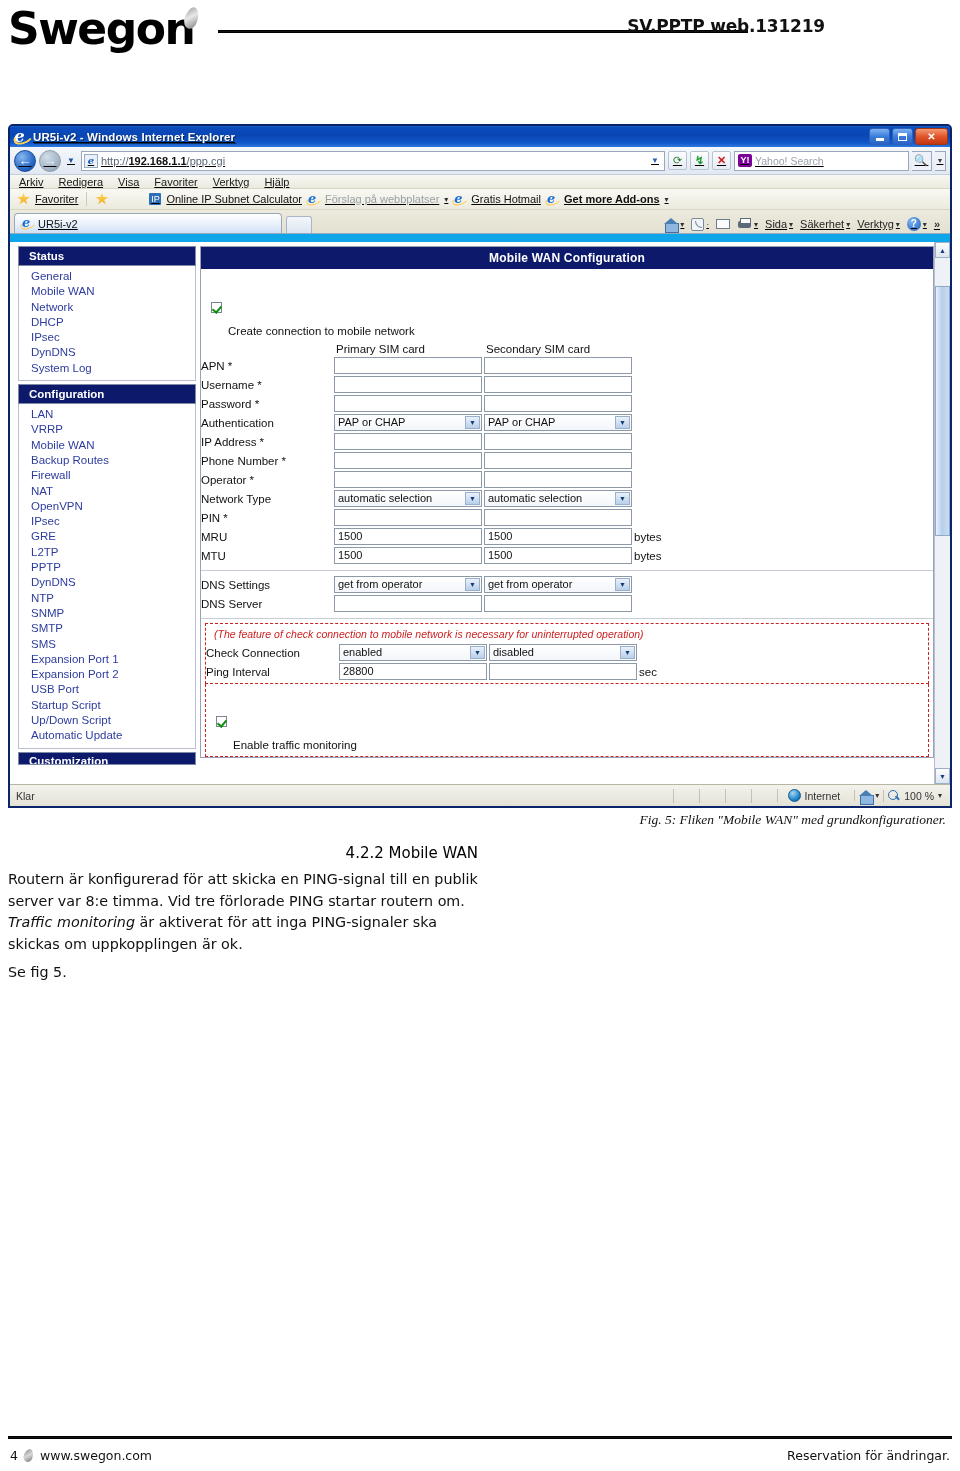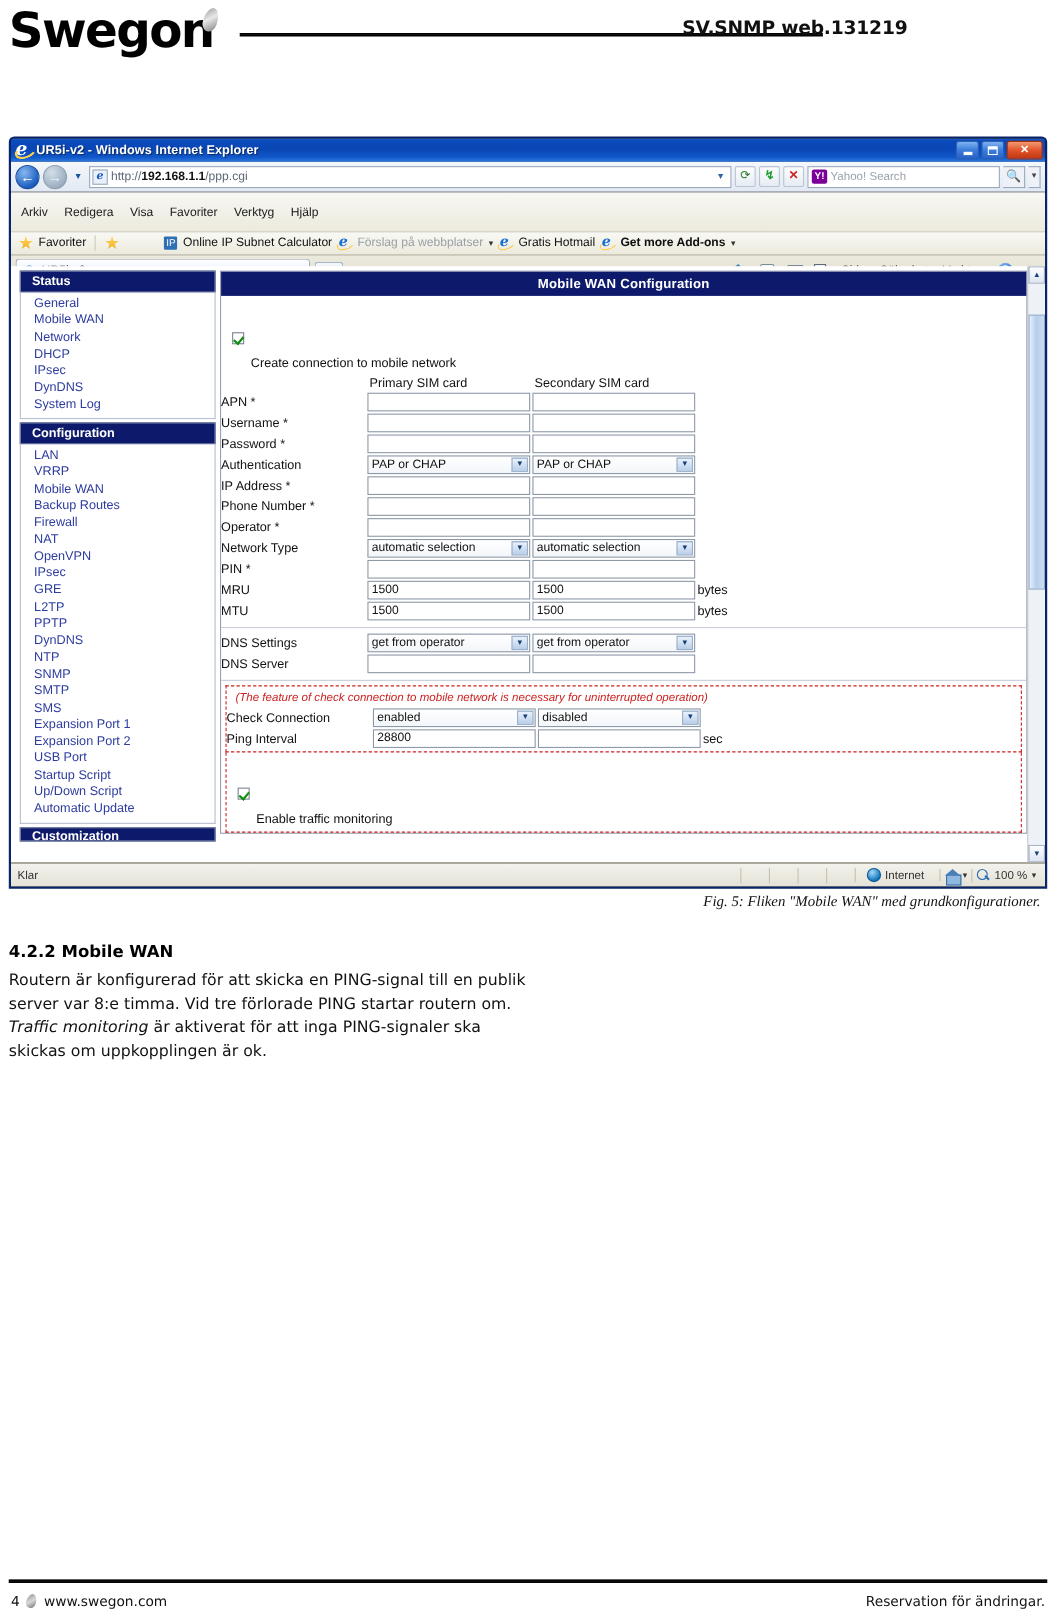--- a/index.html
+++ b/index.html
@@ -34,22 +34,23 @@
     position:absolute; right:10px; top:16px;
     font-family:"DejaVu Sans", sans-serif;
     font-weight:bold; font-size:17px; color:#111;
     letter-spacing:-0.2px;
   }
 
   
   .browser {
     position:absolute; left:8px; top:124px; width:944px; height:684px;
     border:2px solid #0a246a; border-radius:5px 5px 0 0;
-    background:#404040;
+    background:#0ea5e9;
     overflow:hidden;
+    text-decoration:underline;
   }
   .title-bar {
     height:21px;
     background:linear-gradient(180deg,#1d62c9 0%,#0a4bbd 8%,#0a46b4 45%,#1057c9 80%,#2f79de 100%);
     display:flex; align-items:center; padding:0 2px 0 4px;
     position:relative;
   }
   .ie-logo {
     width:15px; height:15px; flex:none; position:relative; margin-right:4px;
   }
@@ -134,21 +135,21 @@
   .mag {
     width:20px; height:20px; border:1px solid #9aa8bb; border-left:none; background:#eef2f8;
     display:flex; align-items:center; justify-content:center; color:#2a5ea8; font-size:11px;
   }
   .mag-caret { width:11px; height:20px; border:1px solid #9aa8bb; border-left:none;
     background:#eef2f8; display:flex; align-items:center; justify-content:center;
     color:#444; font-size:7px; }
 
   
   .menu-row {
-    height:36px; background:linear-gradient(180deg,#f7f8f3 0%,#eceade 100%);
+    height:14px; background:linear-gradient(180deg,#f7f8f3 0%,#eceade 100%);
     display:flex; align-items:center; gap:15px; padding:0 9px;
     border-bottom:1px solid #d9d5c4;
   }
   .menu-item { font-size:11px; color:#1a1a1a; }
 
   
   .fav-row {
     height:21px; background:linear-gradient(180deg,#f9f9f4 0%,#ecead d 100%);
     background:linear-gradient(180deg,#f9f9f4 0%,#eceadd 100%);
     display:flex; align-items:center; gap:5px; padding:0 7px;
@@ -363,21 +364,21 @@
   .fig-caption {
     position:absolute; right:14px; top:812px;
     font-family:"Liberation Serif", serif; font-style:italic;
     font-size:13.5px; color:#111;
   }
 
   
   .body-block { position:absolute; left:8px; top:840px; width:470px; }
   .h-sub {
     font-family:"DejaVu Sans", sans-serif;
-    font-weight:bold; font-size:15px; color:#000; margin:16px 0 7px 0;
+    font-weight:normal; font-size:15px; color:#000; margin:4px 0 7px 0;text-align:right;
   }
   .para {
     font-family:"DejaVu Sans", sans-serif;
     font-size:14.3px; line-height:21.5px; color:#111; margin:0;
   }
   .para em { font-style:italic; }
   .para2 { margin-top:7px; }
 
   
   .footer-rule {
@@ -402,21 +403,21 @@
 <body>
 
 <div class="page-header">
   <div class="logo-wrap">
     <div class="logo-text" style="position:relative;">
       <span>Swegon</span>
       <span class="logo-dot"></span>
     </div>
   </div>
   <div class="header-rule"></div>
-  <div class="doc-code">SV.SNMP web.131219</div>
+  <div class="doc-code">SV.PPTP web.131219</div>
 </div>
 
 <div class="browser">
 
   <div class="title-bar">
     <span class="ie-logo"></span>
     <span class="title-text">UR5i-v2 - Windows Internet Explorer</span>
     <div class="win-btns">
       <div class="win-btn">
           <span class="glyph-min"></span>
@@ -823,20 +824,21 @@
     </div>
   </div>
 
 </div>
 
 <div class="fig-caption">Fig. 5: Fliken "Mobile WAN" med grundkonfigurationer.</div>
 
 <div class="body-block">
   <h2 class="h-sub">4.2.2 Mobile WAN</h2>
   <p class="para"><span>Routern är konfigurerad för att skicka en PING-signal till en publik server var 8:e timma. Vid tre förlorade PING startar routern om. </span><em>Traffic monitoring</em><span> är aktiverat för att inga PING-signaler ska skickas om uppkopplingen är ok.</span></p>
+  <p class="para para2">Se fig 5.</p>
 </div>
 
 <div class="footer-rule"></div>
 <div class="footer">
   <span class="pg-no">4</span>
   <span class="leaf"></span>
   <span>www.swegon.com</span>
   <span class="footer-right">Reservation för ändringar.</span>
 </div>
 

